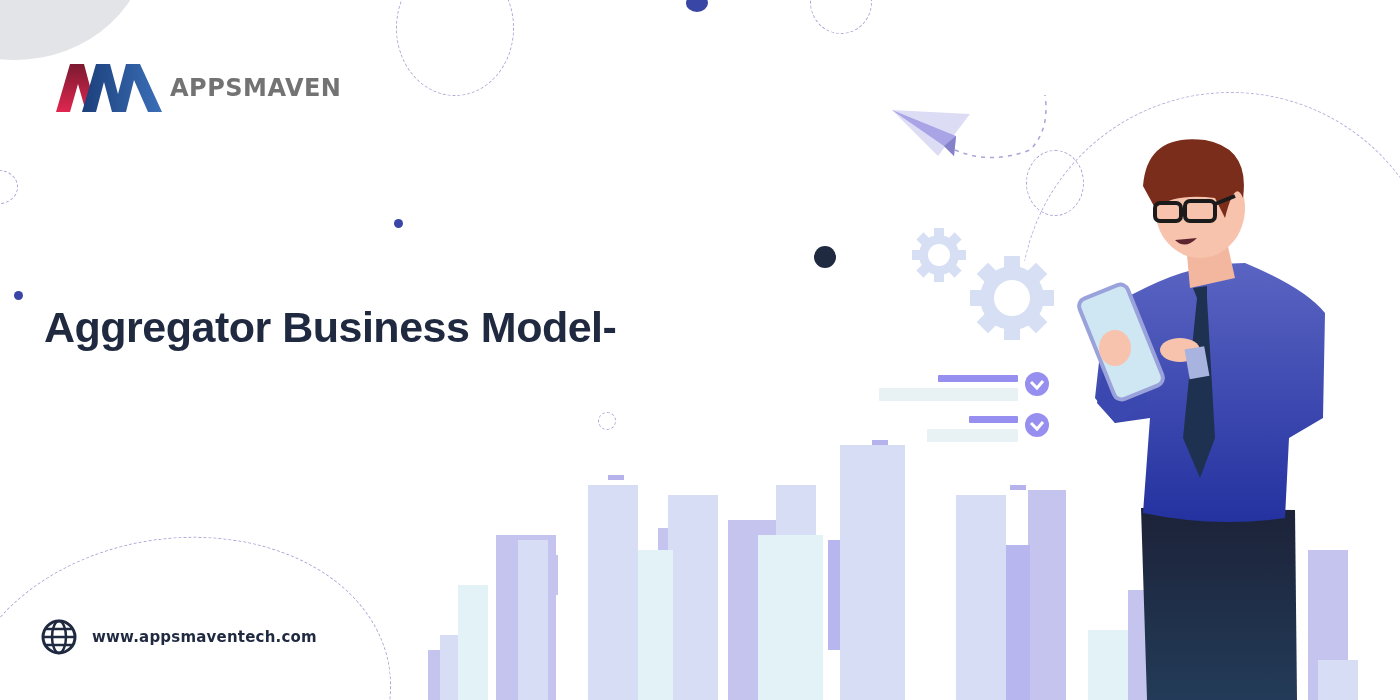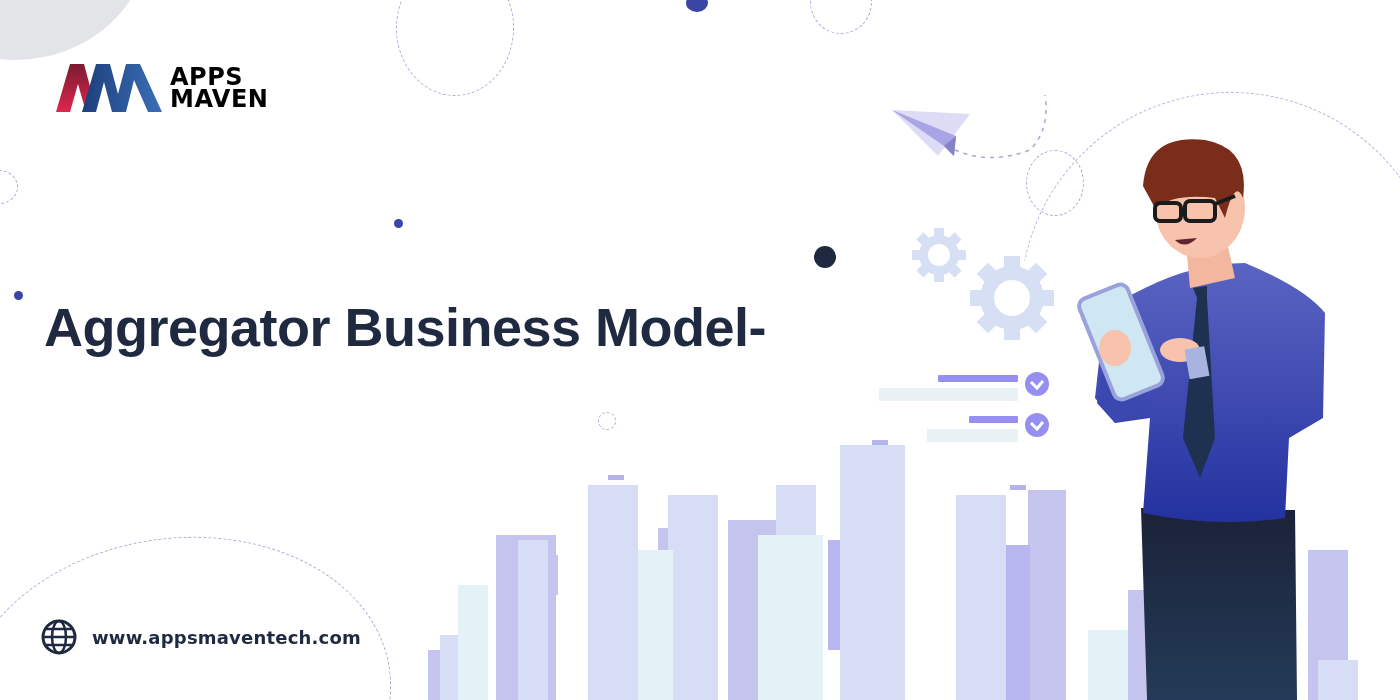--- a/index.html
+++ b/index.html
@@ -3,24 +3,24 @@
 <meta charset="utf-8">
 <style>
   html,body{margin:0;padding:0;}
   body{width:1400px;height:700px;overflow:hidden;background:#ffffff;position:relative;font-family:"Liberation Sans",sans-serif;}
   .abs{position:absolute;}
   .corner-blob{left:-120px;top:-190px;width:270px;height:250px;border-radius:50%;background:#e3e4e8;}
   .dash-circle{border:1.5px dashed #a9a6d6;border-radius:50%;}
   .dot{border-radius:50%;}
   .logo{left:56px;top:64px;display:flex;align-items:center;gap:8px;}
   .logo-mark{width:106px;height:48px;}
-  .logo-text{display:flex;flex-direction:column;line-height:22px;font-weight:bold;font-size:24px;color:#000000;letter-spacing:0.5px;font-family:"DejaVu Sans",sans-serif;}
-  .title{left:44px;top:298px;font-weight:bold;font-size:54px;line-height:58px;color:#1f2940;font-family:"Liberation Sans",sans-serif;letter-spacing:-0.5px;}
+  .logo-text{display:flex;flex-direction:row;line-height:22px;font-weight:bold;font-size:24px;color:#737373;letter-spacing:0.5px;font-family:"DejaVu Sans",sans-serif;}
+  .title{left:44px;top:298px;font-weight:bold;font-size:43px;line-height:58px;color:#1f2940;font-family:"Liberation Sans",sans-serif;letter-spacing:-0.5px;}
   .website{left:40px;top:618px;display:flex;align-items:center;gap:14px;}
-  .website-text{font-size:18px;font-weight:bold;color:#1f2940;font-family:"DejaVu Sans",sans-serif;letter-spacing:0.2px;}
+  .website-text{font-size:15px;font-weight:bold;color:#1f2940;font-family:"DejaVu Sans",sans-serif;letter-spacing:0.2px;}
   .bar{border-radius:1px;}
 </style>
 </head>
 <body>
 
 <div class="abs corner-blob"></div>
 <div class="abs dash-circle" style="left:396px;top:-40px;width:116px;height:134px;"></div>
 <div class="abs dash-circle" style="left:810px;top:-30px;width:60px;height:62px;"></div>
 <div class="abs dash-circle" style="left:1026px;top:150px;width:56px;height:64px;"></div>
 <div class="abs dash-circle" style="left:-20px;top:170px;width:36px;height:32px;"></div>

